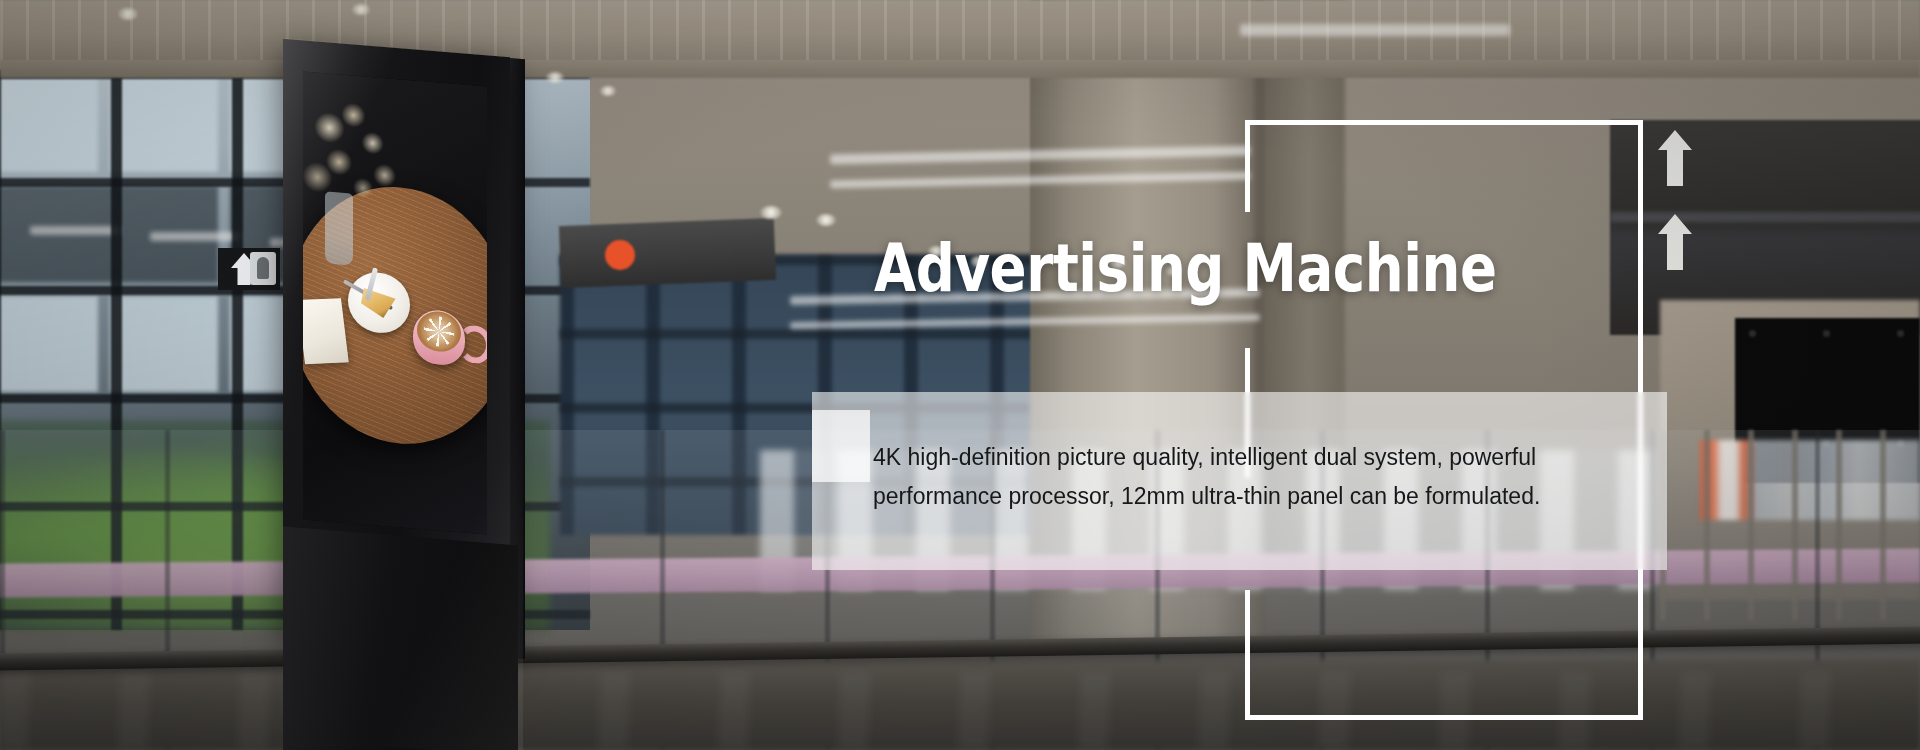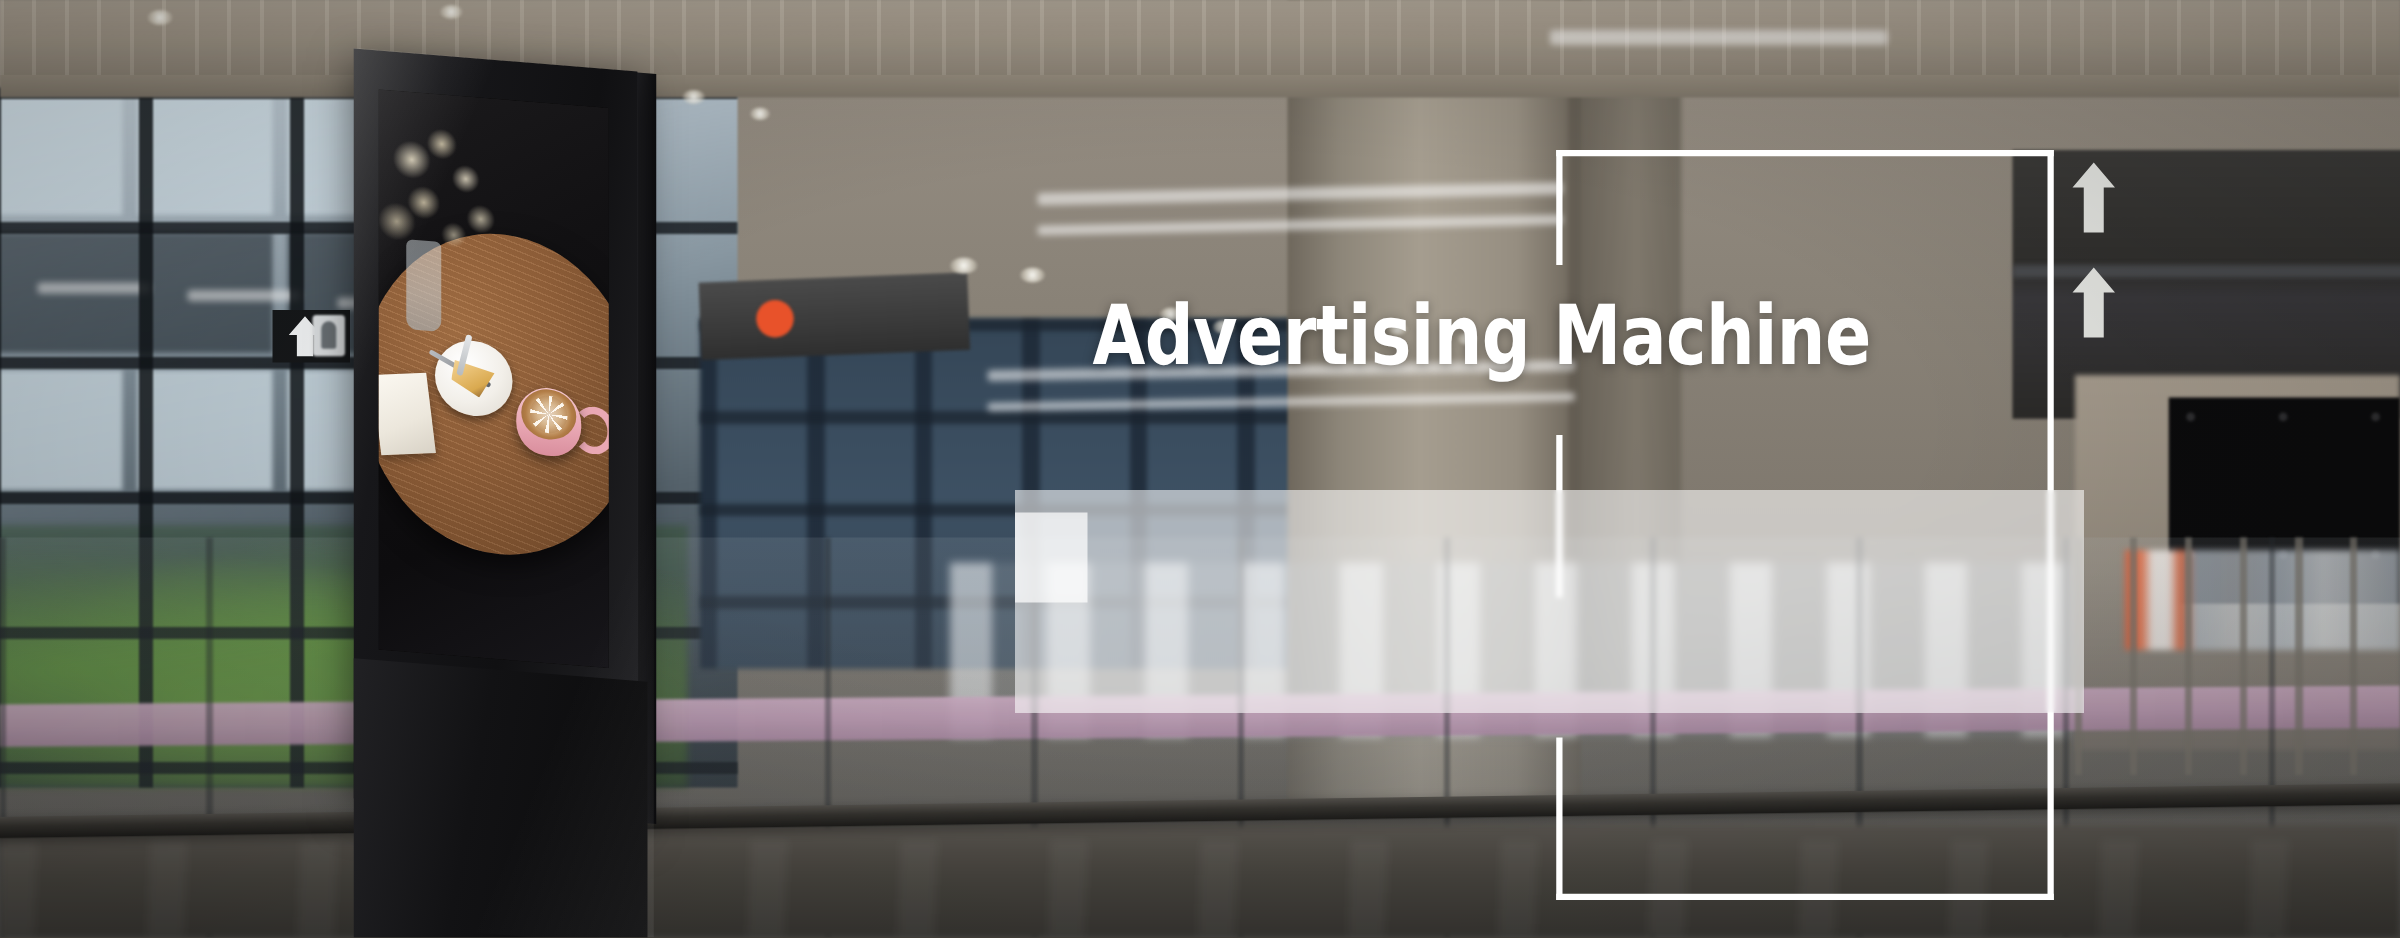--- a/index.html
+++ b/index.html
@@ -525,14 +525,18 @@
     <span class="f-left-a"></span>
     <span class="f-left-b"></span>
     <span class="f-left-c"></span>
   </div>
 
   <div class="copy-panel"></div>
   <div class="copy-panel-tab"></div>
 
   <div class="headline">Advertising Machine</div>
 
+  <div class="body-copy">
+    <p>4K high-definition picture quality, intelligent dual system, powerful</p>
+    <p>performance processor, 12mm ultra-thin panel can be formulated.</p>
+  </div>
 
 </div>
 
 </body></html>

